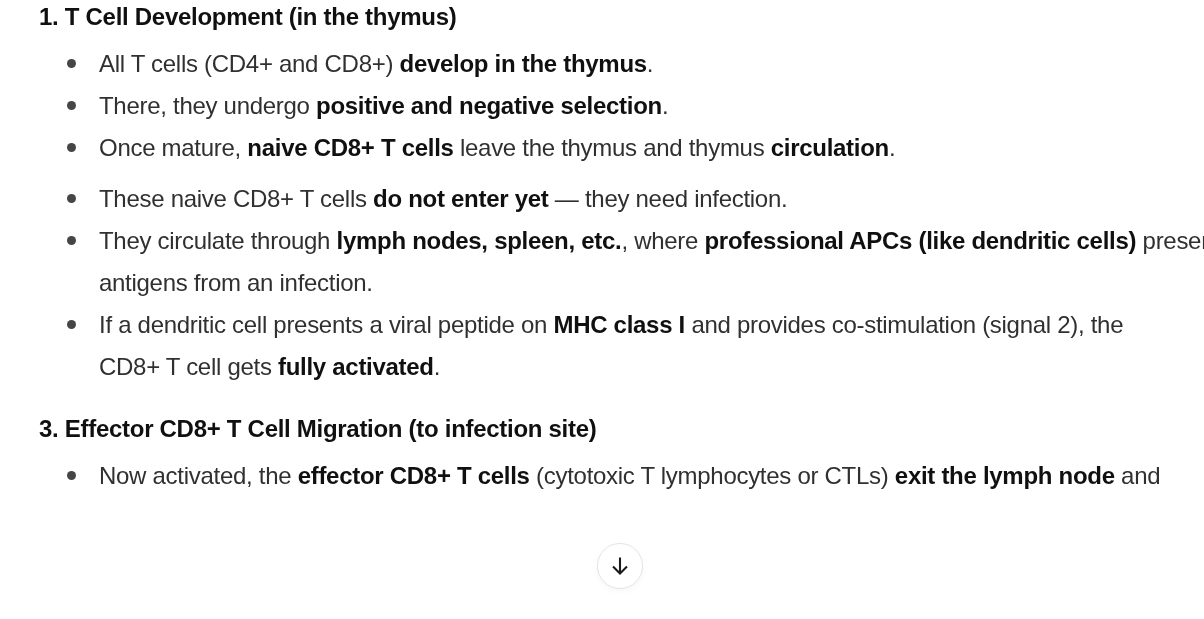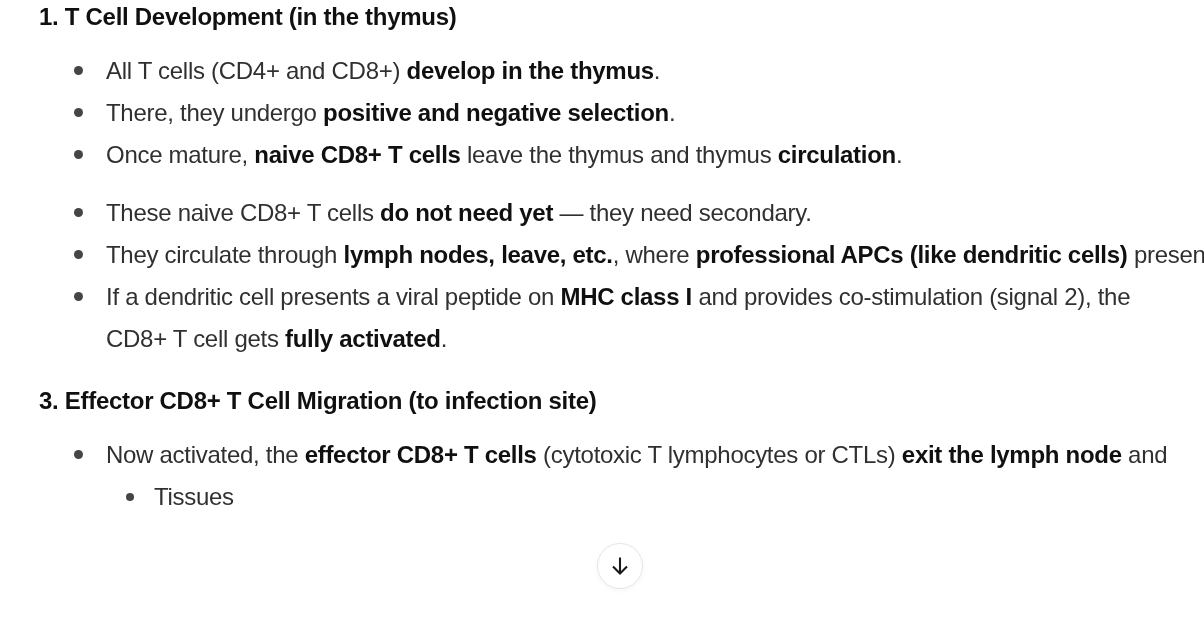--- a/index.html
+++ b/index.html
@@ -17,21 +17,21 @@
     font-family:"Liberation Sans","DejaVu Sans",sans-serif;
     font-size:24px;line-height:42px;color:var(--text);
     letter-spacing:-0.012em;
   }
   .content{padding-left:39px;margin-top:-4px;}
   .heading{
     font-weight:700;color:var(--bold);
     margin:20px 0 -4px 0;white-space:nowrap;
   }
   section:first-child .heading{margin-top:0;}
-  ul.bullets{list-style:none;margin:16px;padding:0;}
+  ul.bullets{list-style:none;margin:9px;padding:0;}
   ul.bullets > li{
     position:relative;padding-left:51px;white-space:nowrap;
   }
   ul.bullets > li::before{
     content:"";position:absolute;left:19px;top:16px;
     width:9px;height:9px;border-radius:50%;background:var(--bullet);
   }
   ul.nested{list-style:none;margin:0;padding:0;}
   ul.nested > li{position:relative;padding-left:48px;white-space:nowrap;}
   ul.nested > li::before{
@@ -57,31 +57,29 @@
     <section>
     <p class="heading">1. T Cell Development (in the thymus)</p>
     <ul class="bullets">
         <li><span class="li-text"><span class="r">All T cells (CD4+ and CD8+) </span><span class="b">develop in the thymus</span><span class="r">.</span></span></li>
         <li><span class="li-text"><span class="r">There, they undergo </span><span class="b">positive and negative selection</span><span class="r">.</span></span></li>
         <li><span class="li-text"><span class="r">Once mature, </span><span class="b">naive CD8+ T cells</span><span class="r"> leave the thymus and thymus </span><span class="b">circulation</span><span class="r">.</span></span></li>
       </ul>
   </section>
     <section>
     <ul class="bullets">
-        <li><span class="li-text"><span class="r">These naive CD8+ T cells </span><span class="b">do not need yet</span><span class="r"> — they need secondary.</span></span></li>
-        <li><span class="li-text"><span class="r">They circulate through </span><span class="b">lymph nodes, leave, etc.</span><span class="r">, where </span><span class="b">professional APCs (like dendritic cells)</span><span class="r"> present</span><br></span></li>
+        <li><span class="li-text"><span class="r">These naive CD8+ T cells </span><span class="b">do not enter yet</span><span class="r"> — they need infection.</span></span></li>
+        <li><span class="li-text"><span class="r">They circulate through </span><span class="b">lymph nodes, spleen, etc.</span><span class="r">, where </span><span class="b">professional APCs (like dendritic cells)</span><span class="r"> present</span><br><span class="r">antigens from an infection.</span></span></li>
         <li><span class="li-text"><span class="r">If a dendritic cell presents a viral peptide on </span><span class="b">MHC class I</span><span class="r"> and provides co-stimulation (signal 2), the</span><br><span class="r">CD8+ T cell gets </span><span class="b">fully activated</span><span class="r">.</span></span></li>
       </ul>
   </section>
     <section>
     <p class="heading">3. Effector CD8+ T Cell Migration (to infection site)</p>
     <ul class="bullets">
-        <li><span class="li-text"><span class="r">Now activated, the </span><span class="b">effector CD8+ T cells</span><span class="r"> (cytotoxic T lymphocytes or CTLs) </span><span class="b">exit the lymph node</span><span class="r"> and</span><br></span><ul class="nested">
-            <li><span class="li-text"><span class="r">Tissues</span></span></li>
-          </ul></li>
+        <li><span class="li-text"><span class="r">Now activated, the </span><span class="b">effector CD8+ T cells</span><span class="r"> (cytotoxic T lymphocytes or CTLs) </span><span class="b">exit the lymph node</span><span class="r"> and</span><br></span></li>
       </ul>
   </section>
   </div>
 
 <button class="scroll-btn" aria-label="Scroll to bottom">
   <span>
     <svg width="24" height="24" viewBox="0 0 24 24" fill="none">
       <path d="M12 3.5 V19" stroke="#1a1a1a" stroke-width="2.1"></path>
       <path d="M5 12.5 L12 19.5 L19 12.5" stroke="#1a1a1a" stroke-width="2.1" fill="none"></path>
     </svg>

